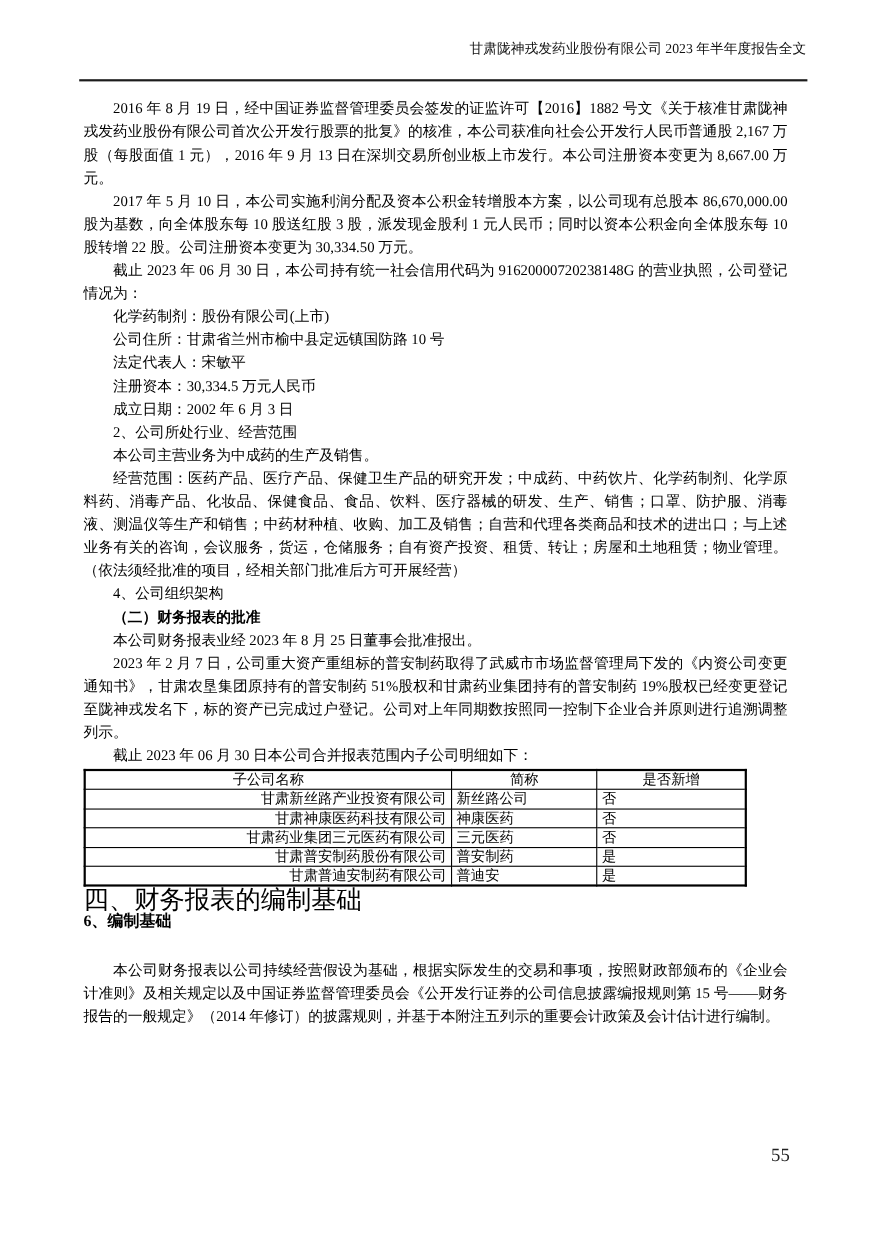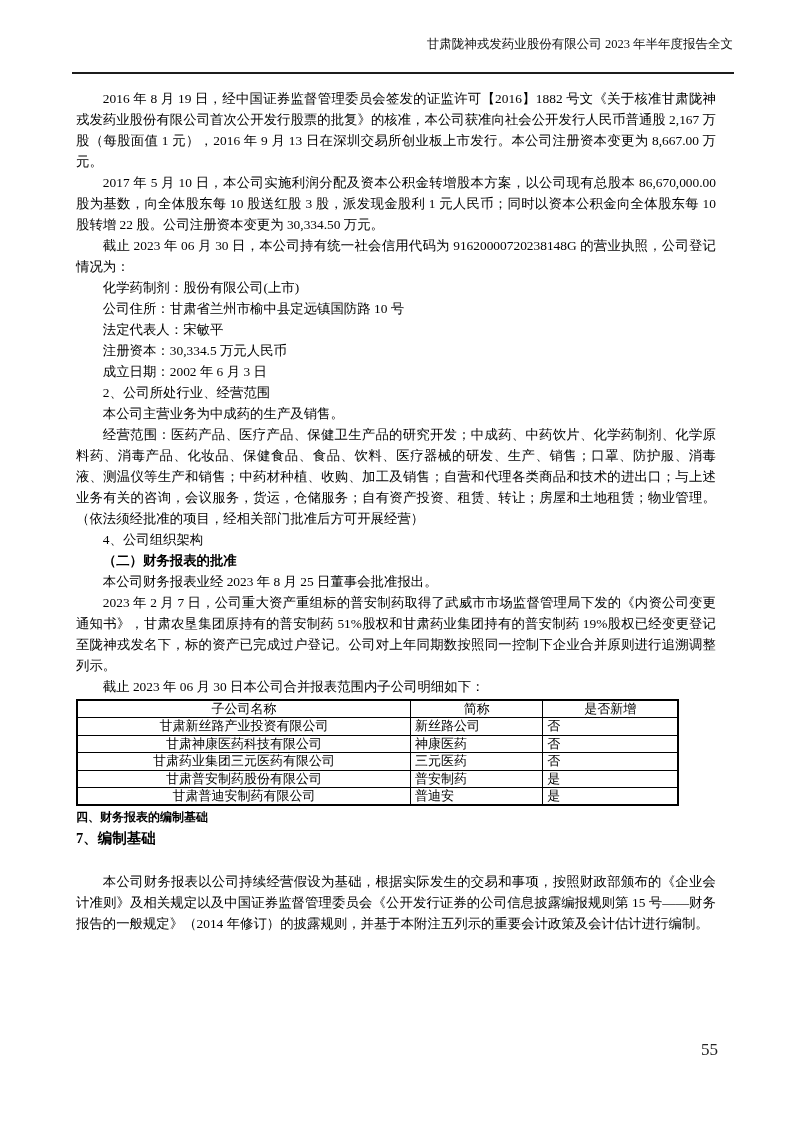--- a/index.html
+++ b/index.html
@@ -57,25 +57,25 @@
   table.subsidiaries td {
     border: 1px solid #000;
     font-size: 13px;
     font-weight: normal;
     line-height: 16.4px;
     padding: 0 4px;
     overflow: hidden;
     white-space: nowrap;
   }
   table.subsidiaries th { text-align: center; }
-  td.col-name { text-align: center; padding-left: 7px; }
+  td.col-name { text-align: right; padding-left: 7px; }
   td.col-center { }
   .h1 {
-    font-size: 12px;
-    font-weight: bold;
+    font-size: 23px;
+    font-weight: normal;
     line-height: 23px;
     margin: 19px 0 0 0;
     text-indent: 0;
     text-align: left;
   }
   .h2 {
     font-size: 14.5px;
     font-weight: bold;
     line-height: 19px;
     margin: 23px 0 0 0;
@@ -158,20 +158,20 @@
           </tr>
           <tr>
             <td class="col-name">甘肃普迪安制药有限公司</td>
             <td class="col-center">普迪安</td>
             <td class="col-center">是</td>
           </tr>
         </tbody>
     </table>
 
     <p class="h1">四、财务报表的编制基础</p>
-    <p class="h2">7、编制基础</p>
+    <p class="h2">6、编制基础</p>
     <p class="indent basis-para">本公司财务报表以公司持续经营假设为基础，根据实际发生的交易和事项，按照财政部颁布的《企业会计准则》及相关规定以及中国证券监督管理委员会《公开发行证券的公司信息披露编报规则第 15 号——财务报告的一般规定》（2014 年修订）的披露规则，并基于本附注五列示的重要会计政策及会计估计进行编制。</p>
 
   </div>
 
   <div class="page-number">55</div>
 
 </div>
 
 </body></html>

